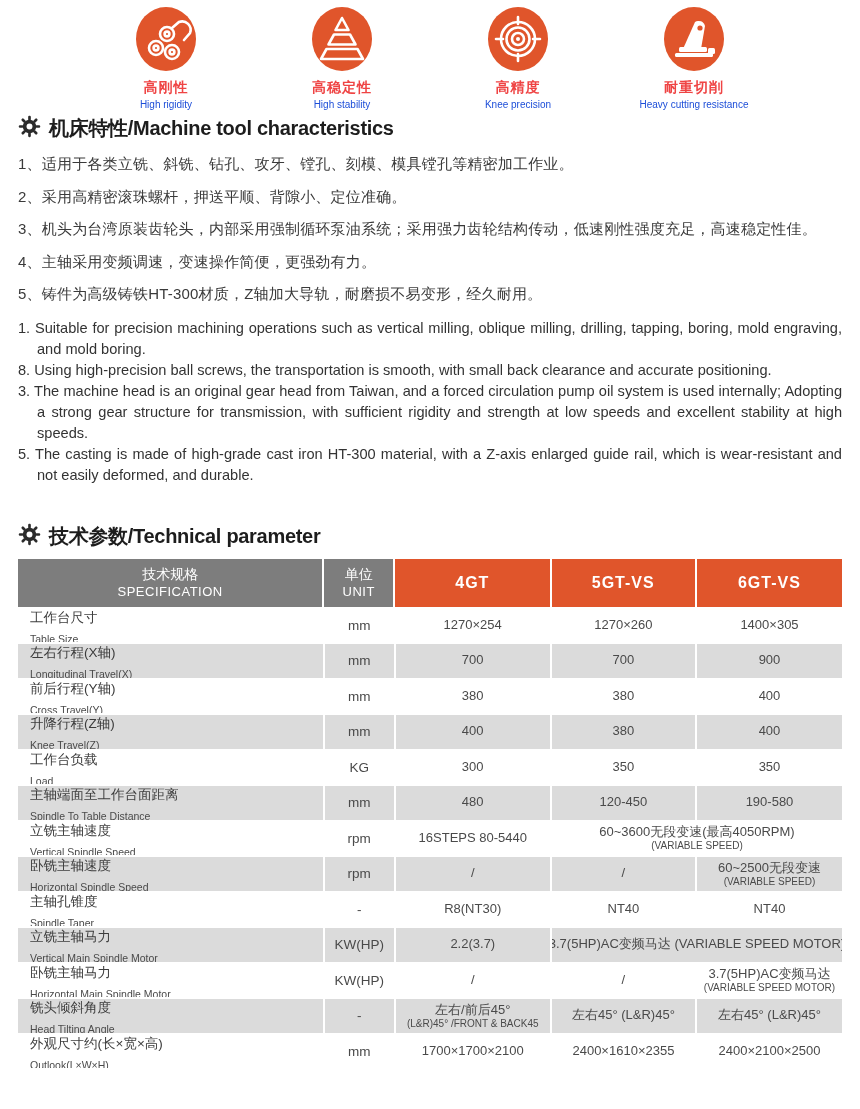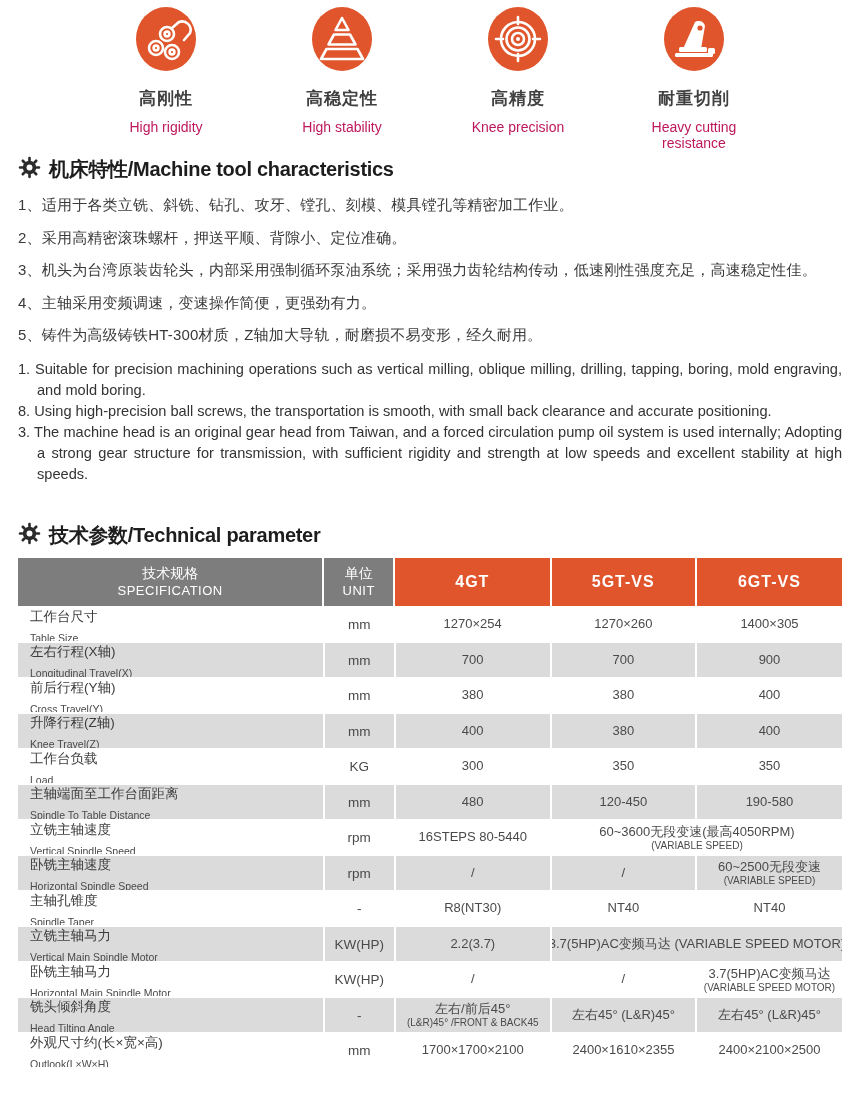--- a/index.html
+++ b/index.html
@@ -5,22 +5,22 @@
   html,body{margin:0;padding:0;}
   body{
     width:860px;height:1109px;overflow:hidden;background:#ffffff;
     font-family:"Liberation Sans","DejaVu Sans",sans-serif;color:#2e2e2e;
   }
   .page{padding:0 18px;}
 
   
   .features{display:flex;justify-content:center;gap:44px;padding-top:7px;}
   .feature{width:132px;display:flex;flex-direction:column;align-items:center;text-align:center;}
-  .feature .zh{font-size:17px;font-weight:bold;color:#404040;margin-top:12px;letter-spacing:1px;}
-  .feature .en{font-size:14px;color:#be185d;line-height:1.12;margin-top:10px;}
+  .feature .zh{font-size:14px;font-weight:bold;color:#ef4444;margin-top:4px;letter-spacing:1px;}
+  .feature .en{font-size:10px;color:#1d4ed8;line-height:1.12;margin-top:2px;}
 
   
   .section-title{display:flex;align-items:center;gap:8px;margin-top:5px;}
   .section-title .txt{font-size:20px;font-weight:bold;color:#1d1d1d;letter-spacing:-0.3px;}
 
   
   .zh-list{margin-top:13px;}
   .zh-list .zh-item{font-size:15px;color:#3a3a3a;margin-bottom:13.5px;letter-spacing:0.2px;}
   .en-list{margin-top:3px;}
   .en-list .en-item{
@@ -150,20 +150,21 @@
       <div class="zh-item">2、采用高精密滚珠螺杆，押送平顺、背隙小、定位准确。</div>
       <div class="zh-item">3、机头为台湾原装齿轮头，内部采用强制循环泵油系统；采用强力齿轮结构传动，低速刚性强度充足，高速稳定性佳。</div>
       <div class="zh-item">4、主轴采用变频调速，变速操作简便，更强劲有力。</div>
       <div class="zh-item">5、铸件为高级铸铁HT-300材质，Z轴加大导轨，耐磨损不易变形，经久耐用。</div>
     </div>
 
   <div class="en-list">
       <div class="en-item">1. Suitable for precision machining operations such as vertical milling, oblique milling, drilling, tapping, boring, mold engraving, and mold boring.</div>
       <div class="en-item">8. Using high-precision ball screws, the transportation is smooth, with small back clearance and accurate positioning.</div>
       <div class="en-item">3. The machine head is an original gear head from Taiwan, and a forced circulation pump oil system is used internally; Adopting a strong gear structure for transmission, with sufficient rigidity and strength at low speeds and excellent stability at high speeds.</div>
+      <div class="en-item">5. The casting is made of high-grade cast iron HT-300 material, with a Z-axis enlarged guide rail, which is wear-resistant and not easily deformed, and durable.</div>
     </div>
 
   <div class="section-title" style="margin-top:37px;">
     <span>
       <svg width="23" height="23" viewBox="0 0 24 24">
         <g fill="#2b2b2b">
           <circle cx="12" cy="12" r="7"></circle>
           <rect x="10.6" y="0.8" width="2.8" height="5" rx="1.2"></rect>
           <rect x="10.6" y="0.8" width="2.8" height="5" rx="1.2" transform="rotate(45 12 12)"></rect>
           <rect x="10.6" y="0.8" width="2.8" height="5" rx="1.2" transform="rotate(90 12 12)"></rect>

